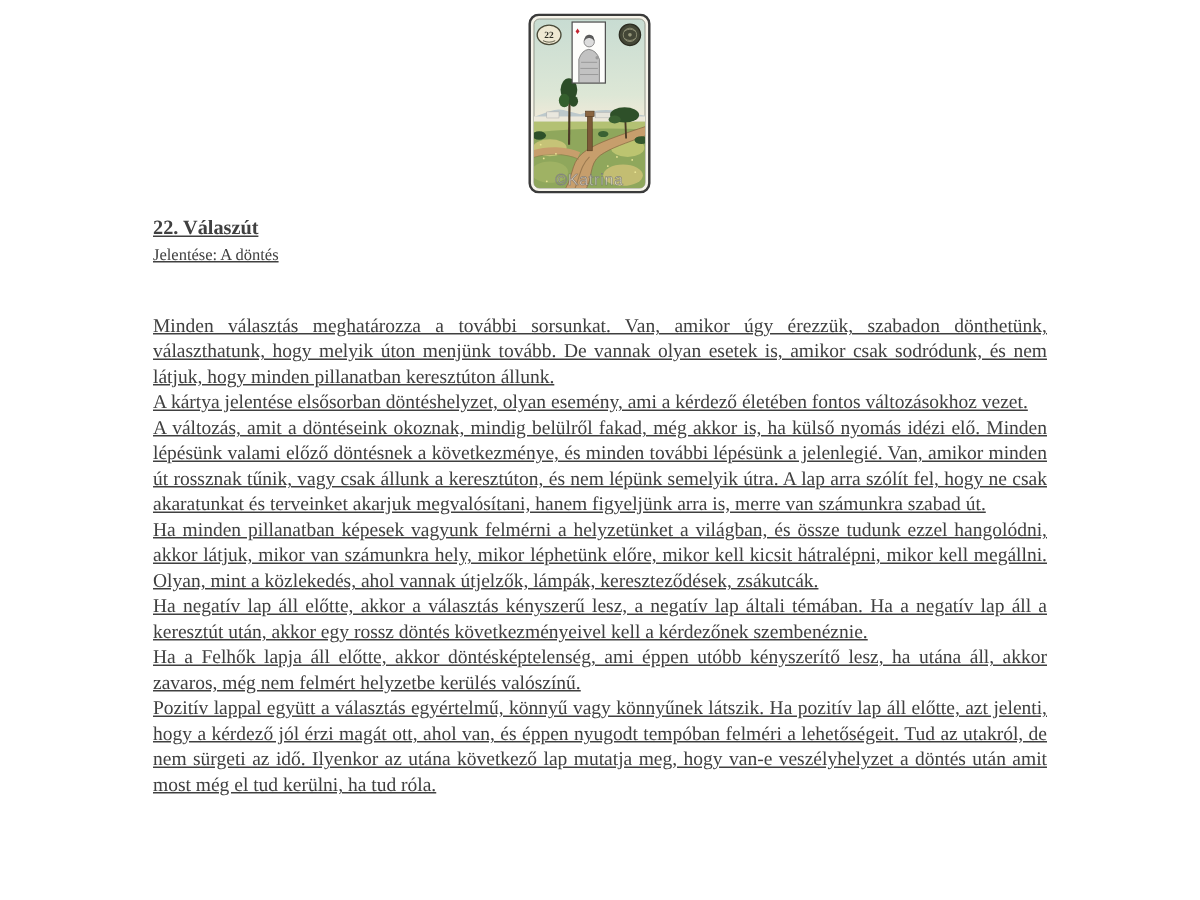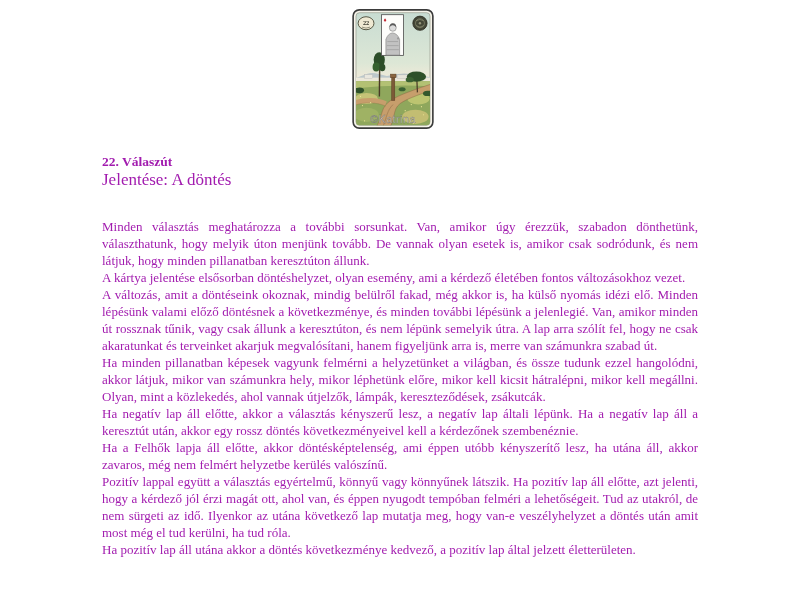--- a/index.html
+++ b/index.html
@@ -7,44 +7,45 @@
     padding: 0;
     background: #ffffff;
   }
   .page {
     position: relative;
     width: 800px;
     height: 600px;
     background: #ffffff;
     overflow: hidden;
     font-family: "Liberation Serif", serif;
-    color: #a21caf;
+    color: #404040;
   }
   .card-figure {
     position: absolute;
     left: 352px;
     top: 9px;
     width: 82px;
     height: 120px;
     margin: 0;
   }
   .content {
     position: absolute;
     left: 102px;
-    top: 153px;
+    top: 143px;
     width: 596px;
+    text-decoration: underline;
   }
   .card-title {
     font-size: 13.5px;
     font-weight: bold;
     line-height: 18px;
     margin: 0;
   }
   .card-subtitle {
-    font-size: 17px;
+    font-size: 11px;
     line-height: 18px;
     margin: 0;
   }
   .body-text {
     margin-top: 29px;
   }
   .body-text p {
     margin: 0;
     font-size: 13px;
     line-height: 17px;
@@ -150,20 +151,19 @@
 
   <div class="content">
     <h1 class="card-title">22. Válaszút</h1>
     <div class="card-subtitle">Jelentése: A döntés</div>
 
     <div class="body-text">
       <p>Minden választás meghatározza a további sorsunkat. Van, amikor úgy érezzük, szabadon dönthetünk, választhatunk, hogy melyik úton menjünk tovább. De vannak olyan esetek is, amikor csak sodródunk, és nem látjuk, hogy minden pillanatban keresztúton állunk.</p>
       <p>A kártya jelentése elsősorban döntéshelyzet, olyan esemény, ami a kérdező életében fontos változásokhoz vezet.</p>
       <p>A változás, amit a döntéseink okoznak, mindig belülről fakad, még akkor is, ha külső nyomás idézi elő. Minden lépésünk valami előző döntésnek a következménye, és minden további lépésünk a jelenlegié. Van, amikor minden út rossznak tűnik, vagy csak állunk a keresztúton, és nem lépünk semelyik útra. A lap arra szólít fel, hogy ne csak akaratunkat és terveinket akarjuk megvalósítani, hanem figyeljünk arra is, merre van számunkra szabad út.</p>
       <p>Ha minden pillanatban képesek vagyunk felmérni a helyzetünket a világban, és össze tudunk ezzel hangolódni, akkor látjuk, mikor van számunkra hely, mikor léphetünk előre, mikor kell kicsit hátralépni, mikor kell megállni. Olyan, mint a közlekedés, ahol vannak útjelzők, lámpák, kereszteződések, zsákutcák.</p>
-      <p>Ha negatív lap áll előtte, akkor a választás kényszerű lesz, a negatív lap általi lépünk. Ha a negatív lap áll a keresztút után, akkor egy rossz döntés következményeivel kell a kérdezőnek szembenéznie.</p>
+      <p>Ha negatív lap áll előtte, akkor a választás kényszerű lesz, a negatív lap általi témában. Ha a negatív lap áll a keresztút után, akkor egy rossz döntés következményeivel kell a kérdezőnek szembenéznie.</p>
       <p>Ha a Felhők lapja áll előtte, akkor döntésképtelenség, ami éppen utóbb kényszerítő lesz, ha utána áll, akkor zavaros, még nem felmért helyzetbe kerülés valószínű.</p>
       <p>Pozitív lappal együtt a választás egyértelmű, könnyű vagy könnyűnek látszik. Ha pozitív lap áll előtte, azt jelenti, hogy a kérdező jól érzi magát ott, ahol van, és éppen nyugodt tempóban felméri a lehetőségeit. Tud az utakról, de nem sürgeti az idő. Ilyenkor az utána következő lap mutatja meg, hogy van-e veszélyhelyzet a döntés után amit most még el tud kerülni, ha tud róla.</p>
-      <p>Ha pozitív lap áll utána akkor a döntés következménye kedvező, a pozitív lap által jelzett életterületen.</p>
     </div>
   </div>
 
 </div>
 
 </body></html>

